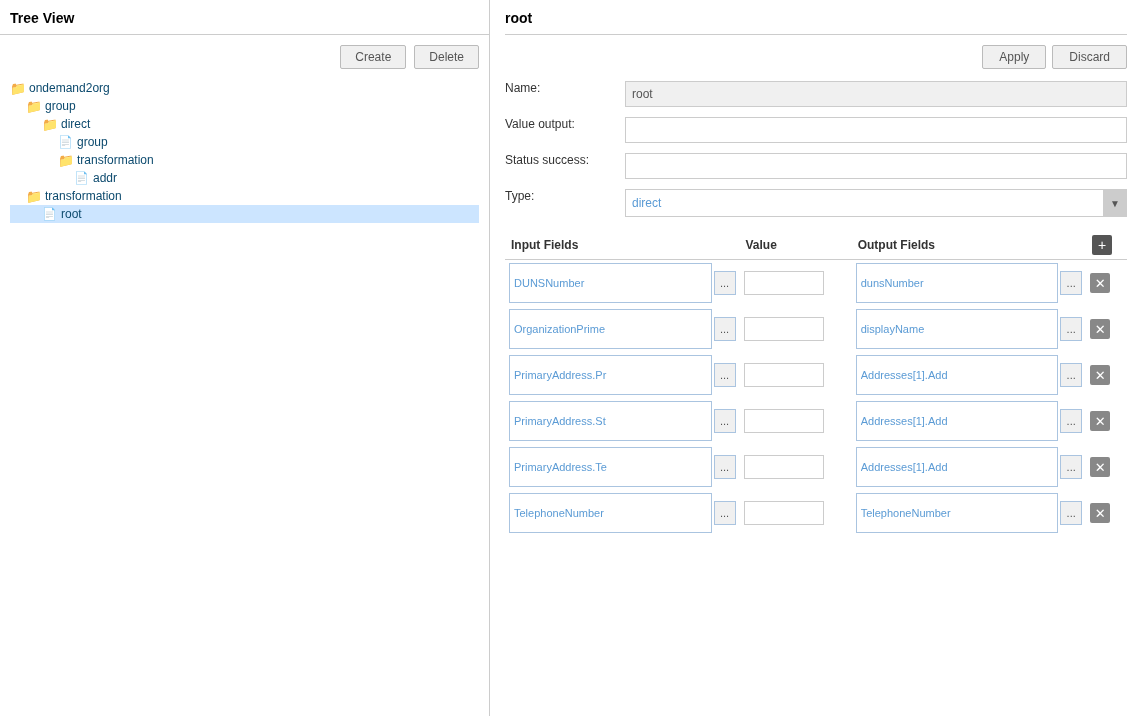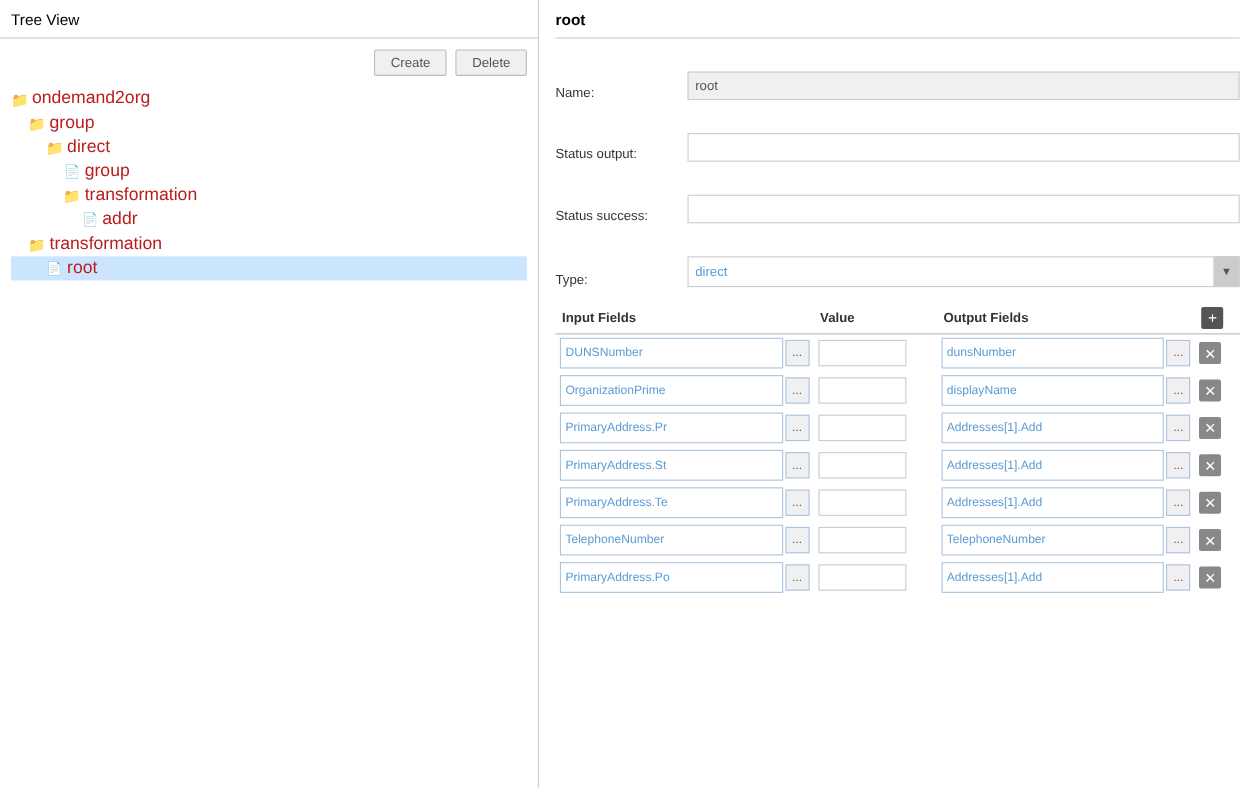--- a/index.html
+++ b/index.html
@@ -9,21 +9,21 @@
     .left-panel {
       width: 490px;
       border-right: 1px solid #ccc;
       display: flex;
       flex-direction: column;
       padding: 10px 0;
       overflow-y: auto;
     }
     .panel-title {
       font-size: 14px;
-      font-weight: normal;
+      font-weight: bold;
       padding: 0 10px 8px 10px;
       border-bottom: 1px solid #ccc;
       margin-bottom: 10px;
     }
     .toolbar {
       display: flex;
       justify-content: flex-end;
       gap: 8px;
       padding: 0 10px 10px 10px;
     }
@@ -53,21 +53,21 @@
       width: 16px;
       height: 14px;
       margin-right: 3px;
       display: inline-flex;
       align-items: center;
       justify-content: center;
       flex-shrink: 0;
     }
     .folder-icon { color: #e8a020; font-size: 13px; }
     .file-icon { color: #e8a020; font-size: 12px; }
-    .tree-label { font-size: 16px; color: #b91c1c; }
+    .tree-label { font-size: 12px; color: #0c4a6e; }
 
     
     .right-panel {
       flex: 1;
       display: flex;
       flex-direction: column;
       padding: 10px 15px;
       overflow-y: auto;
     }
     .right-title {
@@ -89,23 +89,22 @@
       border: 1px solid #bbb;
       background: #f0f0f0;
       cursor: pointer;
       border-radius: 2px;
       color: #555;
     }
 
     
     .form-row {
       display: flex;
-      align-items: flex-end;
+      align-items: flex-start;
       margin-bottom: 10px;
-      margin-top: 20px;
     }
     .form-label {
       width: 120px;
       font-size: 12px;
       color: #333;
       flex-shrink: 0;
     }
     .form-input {
       flex: 1;
       height: 26px;
@@ -184,21 +183,21 @@
       padding: 3px 4px;
       vertical-align: middle;
     }
     .field-cell {
       display: flex;
       align-items: center;
       gap: 2px;
     }
     .field-input {
       flex: 1;
-      height: 28px;
+      height: 40px;
       border: 1px solid #aac4e0;
       padding: 0 4px;
       font-size: 11px;
       color: #5b9bd5;
       background: #fff;
       min-width: 0;
     }
     .ellipsis-btn {
       width: 22px;
       height: 24px;
@@ -286,27 +285,31 @@
 
     <div class="tree-item selected" style="padding-left:32px">
       <span class="tree-icon file-icon">📄</span>
       <span class="tree-label">root</span>
     </div>
   </div>
 </div>
 
 <div class="right-panel">
   <div class="right-title">root</div>
+  <div class="right-toolbar">
+    <button>Apply</button>
+    <button>Discard</button>
+  </div>
 
   <div class="form-row">
     <span class="form-label">Name:</span>
     <input class="form-input filled" type="text" value="root" style="">
   </div>
   <div class="form-row">
-    <span class="form-label">Status output:</span>
+    <span class="form-label">Value output:</span>
     <input class="form-input" type="text" value="" style="">
   </div>
   <div class="form-row">
     <span class="form-label">Status success:</span>
     <input class="form-input" type="text" value="" style="">
   </div>
   <div class="form-row">
     <span class="form-label">Type:</span>
     <div class="form-select-wrap">
       <select class="form-select">
@@ -443,35 +446,15 @@
     <td class="col-output">
       <div class="field-cell">
         <input class="field-input" type="text" value="TelephoneNumber" style="">
         <button class="ellipsis-btn">...</button>
       </div>
     </td>
     <td class="col-del">
       <button class="delete-btn">✕</button>
     </td>
   </tr>
-        <tr>
-    <td class="col-input">
-      <div class="field-cell">
-        <input class="field-input" type="text" value="PrimaryAddress.Po" style="">
-        <button class="ellipsis-btn">...</button>
-      </div>
-    </td>
-    <td class="col-value">
-      <input class="value-input" type="text" value="" style="">
-    </td>
-    <td class="col-output">
-      <div class="field-cell">
-        <input class="field-input" type="text" value="Addresses[1].Add" style="">
-        <button class="ellipsis-btn">...</button>
-      </div>
-    </td>
-    <td class="col-del">
-      <button class="delete-btn">✕</button>
-    </td>
-  </tr>
       </tbody>
   </table>
 </div>
 
 </body></html>

